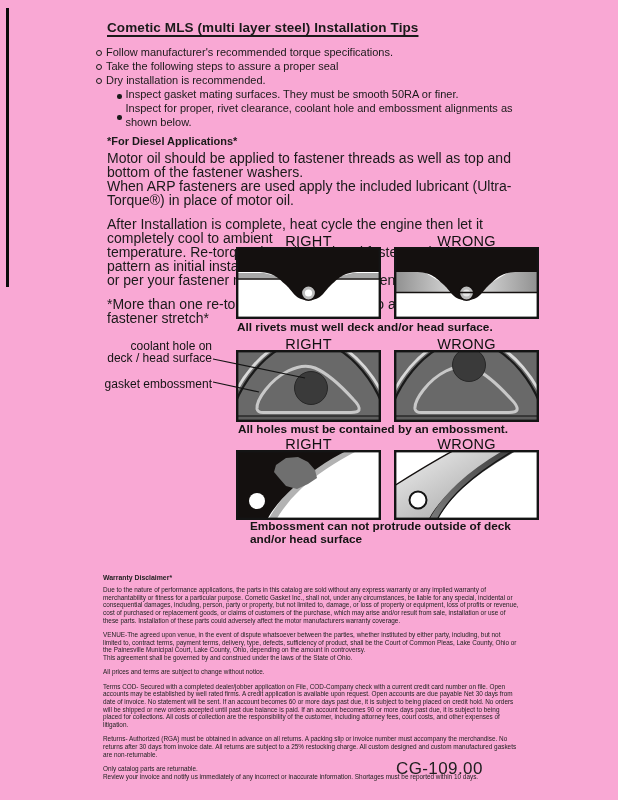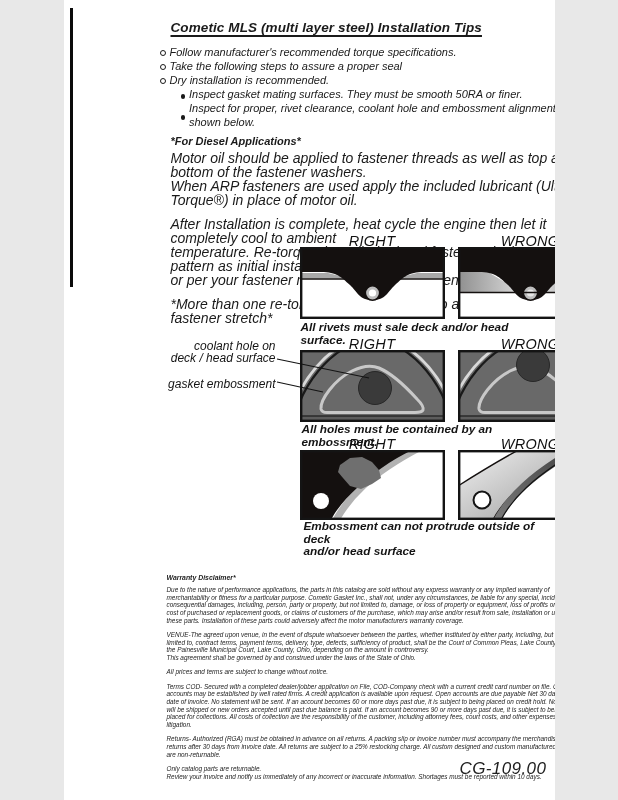--- a/index.html
+++ b/index.html
@@ -1,20 +1,19 @@
 <!DOCTYPE html>
 <html><head>
 <meta charset="utf-8">
 <style>
   html,body{margin:0;padding:0;background:#e8e8e8;}
   .page{
-    position:relative;width:491px;height:800px;background:#ffffff;
+    position:relative;width:618px;height:800px;background:#f9a8d4;
     font-family:"Liberation Sans",sans-serif;color:#1a1a1a;overflow:hidden;
     margin:0 auto;
-    font-style:italic;
   }
   .edge-line{position:absolute;left:6px;top:8px;width:3px;height:279px;background:#0b0b0b;}
 
   
   .content{position:absolute;left:95px;top:17px;width:445px;}
   .title{
     margin:3px 0 0 12px;font-size:13.5px;font-weight:bold;letter-spacing:.1px;
     text-decoration:underline;text-underline-offset:3px;text-decoration-thickness:1.5px;
     display:inline-block;
   }
@@ -114,21 +113,21 @@
       <rect x="0" y="0" width="145" height="72" fill="#ffffff"></rect>
       <polygon points="0,25 30,25 64,45.5 0,45.5" fill="url(#gL)"></polygon>
       <polygon points="145,25 115,25 81,45.5 145,45.5" fill="url(#gR)"></polygon>
       <path d="M0,0 H145 V25 H124 C108,25 104,30 95,38 C87,45.5 86,53 72.5,53 C59,53 58,45.5 50,38 C41,30 37,25 21,25 H0 Z" fill="#14100f"></path>
       <circle cx="72.5" cy="46" r="7.2" fill="#bdbdbd" stroke="#14100f" stroke-width="1.6"></circle>
       <circle cx="72.5" cy="46" r="3.6" fill="#e6e6e6"></circle>
       <line x1="0" y1="45.5" x2="145" y2="45.5" stroke="#14100f" stroke-width="1.6"></line>
       <rect x="1.2" y="1.2" width="142.6" height="69.6" fill="none" stroke="#141414" stroke-width="2.4"></rect>
     </svg>
   </div>
-  <div class="dg-caption" style="left:237px;top:321px;">All rivets must sale deck and/or head surface.</div>
+  <div class="dg-caption" style="left:237px;top:321px;">All rivets must well deck and/or head surface.</div>
 
   <div class="dg-label" style="left:236px;top:336px;">RIGHT</div>
   <div class="dg-label" style="left:394px;top:336px;">WRONG</div>
 
   <div class="side-labels">
     <div style="white-space:pre-line;">coolant hole on
 deck / head surface</div>
     <div class="side-label-2">gasket embossment</div>
   </div>
 
@@ -194,21 +193,21 @@
         </linearGradient>
       </defs>
       <rect x="0" y="0" width="145" height="70" fill="#ffffff"></rect>
       <path d="M0,36 C22,22 42,10 64,-2 H118 C95,10 76,24 62,37 C49,49 40,60 35,70 H0 Z" fill="url(#bw)" stroke="#14100f" stroke-width="1.4"></path>
       <path d="M38,72 C44,60 53,48 66,36 C81,22 99,10 122,-3" stroke="url(#sw)" stroke-width="7" fill="none"></path>
       <path d="M41,74 C47,61 56,49 69,37 C84,23 102,11 124,-2" stroke="#141414" stroke-width="1.2" fill="none"></path>
       <circle cx="24" cy="50" r="8.5" fill="#ffffff" stroke="#141414" stroke-width="2"></circle>
       <rect x="1.2" y="1.2" width="142.6" height="67.6" fill="none" stroke="#141414" stroke-width="2.4"></rect>
     </svg>
   </div>
-  <div class="dg-caption" style="left:240px;top:520px;">Embossment can not protrude outside of deck
+  <div class="dg-caption" style="left:250px;top:520px;">Embossment can not protrude outside of deck
 and/or head surface</div>
 
   <div class="disclaimer">
     <div class="disc-h">Warranty Disclaimer*</div>
     <p class="disc-p">Due to the nature of performance applications, the parts in this catalog are sold without any express warranty or any implied warranty of merchantability or fitness for a particular purpose.  Cometic Gasket Inc., shall not, under any circumstances, be liable for any special, incidental or consequential damages, including, person, party or property, but not limited to, damage, or loss of property or equipment, loss of profits or revenue, cost of purchased or replacement goods, or claims of customers of the purchase, which may arise and/or result from sale, installation or use of these parts.  Installation of these parts could adversely affect the motor manufacturers warranty coverage.</p>
     <p class="disc-p">VENUE-The agreed upon venue, in the event of dispute whatsoever between the parties, whether instituted by either party, including, but not limited to, contract terms, payment terms, delivery, type, defects, sufficiency of product, shall be the Court of Common Pleas, Lake County, Ohio or the Painesville Municipal Court, Lake County, Ohio, depending on the amount in controversy.
 This agreement shall be governed by and construed under the laws of the State of Ohio.</p>
     <p class="disc-p">All prices and terms are subject to change without notice.</p>
     <p class="disc-p">Terms COD- Secured with a completed dealer/jobber application on File, COD-Company check with a current credit card number on file.  Open accounts may be established by well rated firms.  A credit application is available upon request.  Open accounts are due payable Net 30 days from date of invoice.  No statement will be sent.  If an account becomes 60 or more days past due, it is subject to being placed on credit hold.  No orders will be shipped or new orders accepted until past due balance is paid.  If an account becomes 90 or more days past due, it is subject to being placed for collections.  All costs of collection are the responsibility of the customer, including attorney fees, court costs, and other expenses of litigation.</p>
     <p class="disc-p">Returns- Authorized (RGA) must be obtained in advance on all returns.  A packing slip or invoice number must accompany the merchandise.  No returns after 30 days from invoice date.  All returns are subject to a 25% restocking charge.  All custom designed and custom manufactured gaskets are non-returnable.</p>

